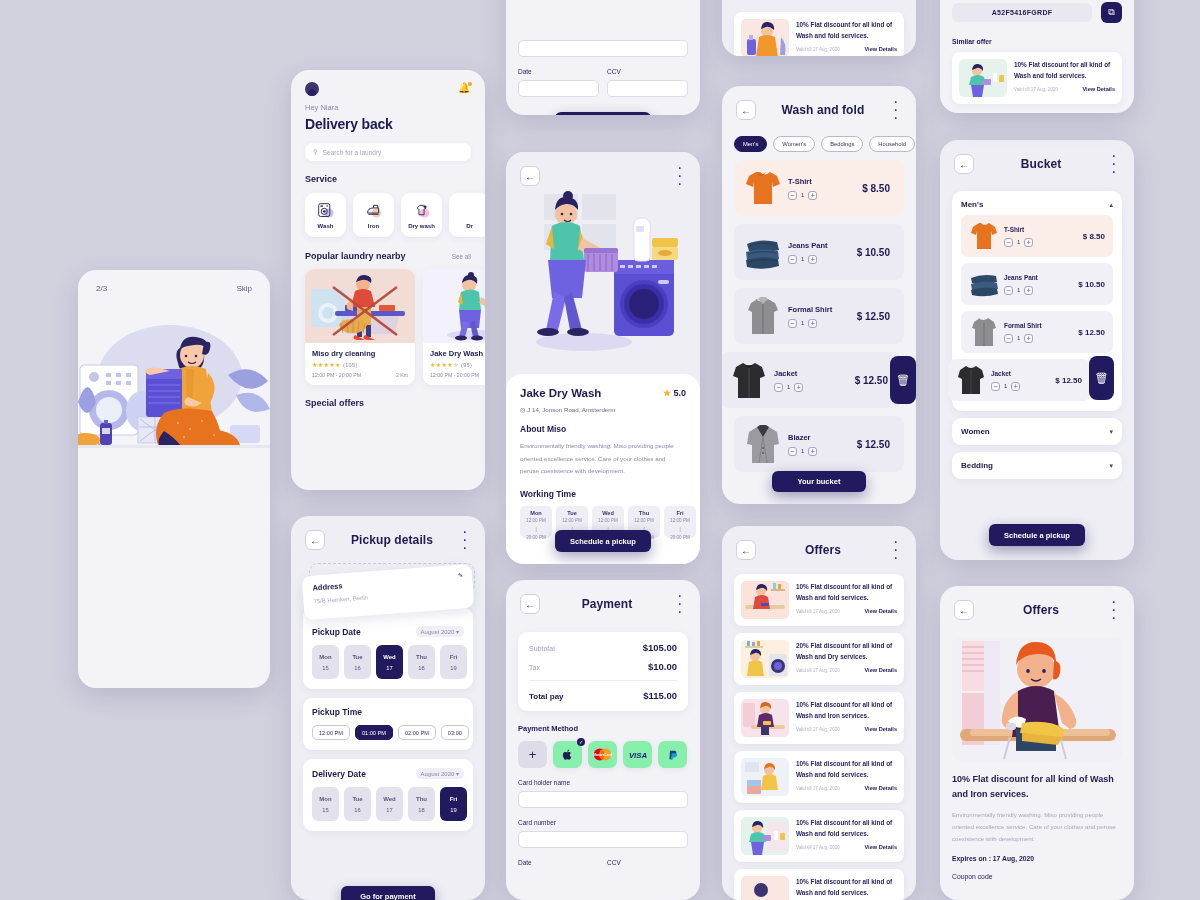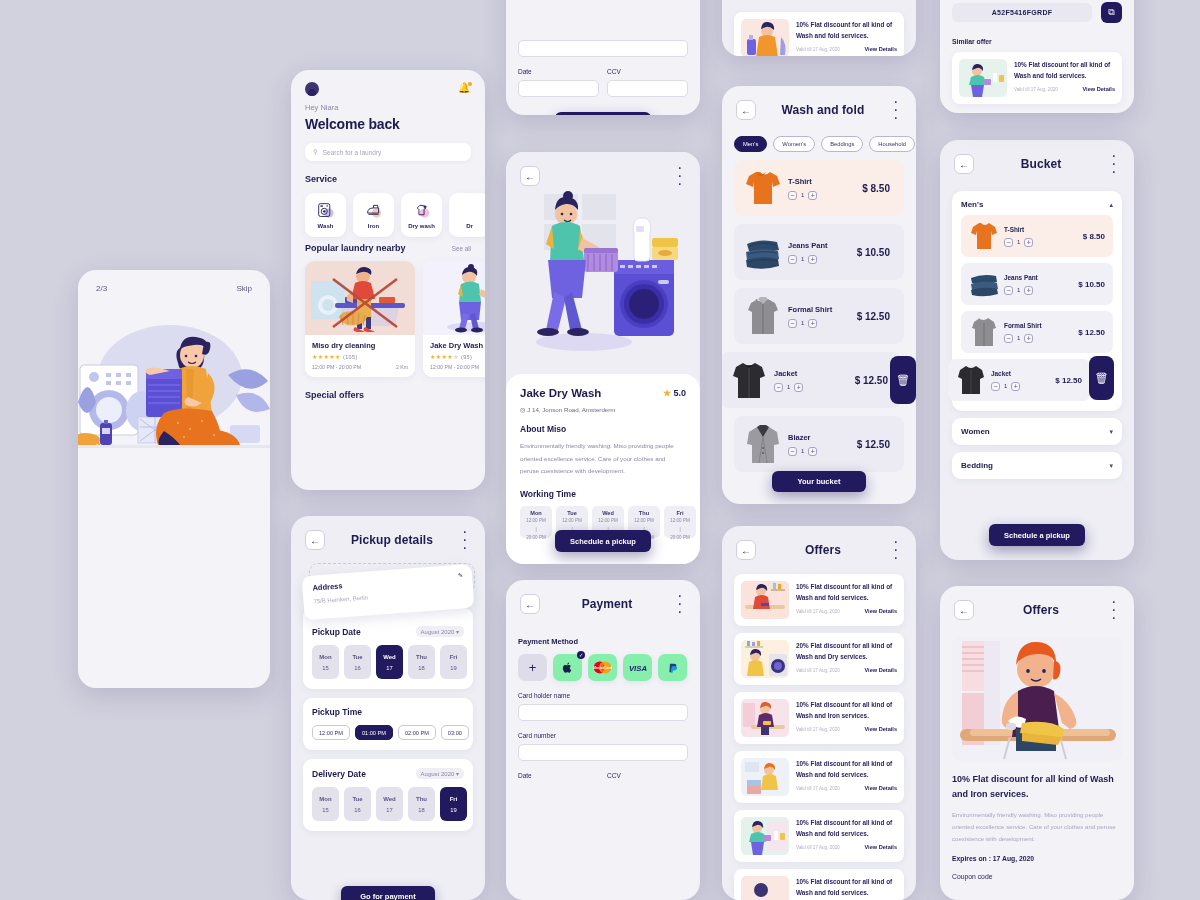--- a/index.html
+++ b/index.html
@@ -58,21 +58,21 @@
   }
   .sec-h { font-size:9px; font-weight:700; margin-top:13px; }
   .svc-row { display:flex; gap:7px; margin-top:9px; }
   .svc {
     width:41px;height:44px;background:#fff;border-radius:9px;flex:0 0 auto;
     display:flex;flex-direction:column;align-items:center;justify-content:center;gap:4px;
     box-shadow:0 2px 6px rgba(90,85,140,.07);
   }
   .svc-ic { width:17px;height:17px;position:relative; }
   .svc-lbl { font-size:6px; color:#2a2360; font-weight:600;}
-  .near-hd { display:flex;justify-content:space-between;align-items:baseline;margin-top:6px;}
+  .near-hd { display:flex;justify-content:space-between;align-items:baseline;margin-top:14px;}
   .seeall { font-size:6.3px; color:#8b88a8;}
   .cards { display:flex; gap:8px; margin-top:8px;}
   .lcard { width:110px;flex:0 0 auto;background:#fff;border-radius:9px;overflow:hidden;box-shadow:0 2px 7px rgba(90,85,140,.08);}
   .lcard-img { height:74px; position:relative; overflow:hidden;}
   .lcard-body { padding:6px 7px 7px;}
   .lcard-t { font-size:7.5px; font-weight:700;}
   .stars { font-size:6px; color:#f5b324; letter-spacing:.4px; margin-top:3px;}
   .stars span.g{color:#d4d2e0;}
   .rev { color:#8b88a8; font-size:5.5px; margin-left:2px;}
   .lmeta { display:flex; justify-content:space-between; font-size:5.2px; color:#8b88a8; margin-top:4px;}
@@ -293,21 +293,21 @@
     </div>
   </div>
 
   <div class="screen" id="home">
     <div class="home-pad">
       <div class="home-row">
         <div class="avatar"></div>
         <div class="bell">🔔<i></i></div>
       </div>
       <div class="hey">Hey Niara</div>
-      <div class="welcome">Welcome back</div>
+      <div class="welcome">Delivery back</div>
       <div class="search">
         <span>⚲</span>
         <span>Search for a laundry</span>
       </div>
       <div class="sec-h">Service</div>
       <div class="svc-row">
         <div class="svc">
           <span class="svc-ic">
             <svg viewBox="0 0 20 20" width="17" height="17">
                 <circle cx="14" cy="13" r="5.5" fill="#ccc0ea"></circle>
@@ -624,20 +624,35 @@
       <div class="backbtn">
           <span>←</span>
         </div>
       <div class="phdr-title">Payment</div>
       <div class="kebab">
           <b>·</b>
           <b>·</b>
           <b>·</b>
         </div>
     </div>
+    <div class="sumcard">
+      <div class="srow">
+          <span class="slbl">Subtotal</span>
+          <span class="sval">$105.00</span>
+        </div>
+      <div class="srow">
+          <span class="slbl">Tax</span>
+          <span class="sval">$10.00</span>
+        </div>
+      <div class="sdiv"></div>
+      <div class="srow tot" style="margin-bottom:0">
+          <span class="slbl">Total pay</span>
+          <span class="sval">$115.00</span>
+        </div>
+    </div>
     <div class="pm-h">Payment Method</div>
     <div class="pm-row">
       <div class="pm add">
           <span>+</span>
         </div>
       <div class="pm">
         <svg viewBox="0 0 20 20" width="13" height="13">
             <path d="M13.6 10.6c0-2 1.6-2.9 1.7-3-0.9-1.4-2.4-1.5-2.9-1.6-1.2-0.1-2.4 0.7-3 0.7-0.6 0-1.6-0.7-2.6-0.7-1.3 0-2.6 0.8-3.3 2-1.4 2.4-0.4 6 1 8 0.7 1 1.5 2 2.5 2 1 0 1.4-0.6 2.6-0.6 1.2 0 1.5 0.6 2.6 0.6 1.1 0 1.8-1 2.4-2 0.8-1.1 1.1-2.2 1.1-2.3 0 0-2.1-0.8-2.1-3.1z" fill="#1e1b50"></path>
             <path d="M11.8 4.7c0.5-0.6 0.9-1.5 0.8-2.4-0.8 0-1.7 0.5-2.2 1.2-0.5 0.6-0.9 1.5-0.8 2.3 0.9 0.1 1.7-0.4 2.2-1.1z" fill="#1e1b50"></path>
           </svg>

